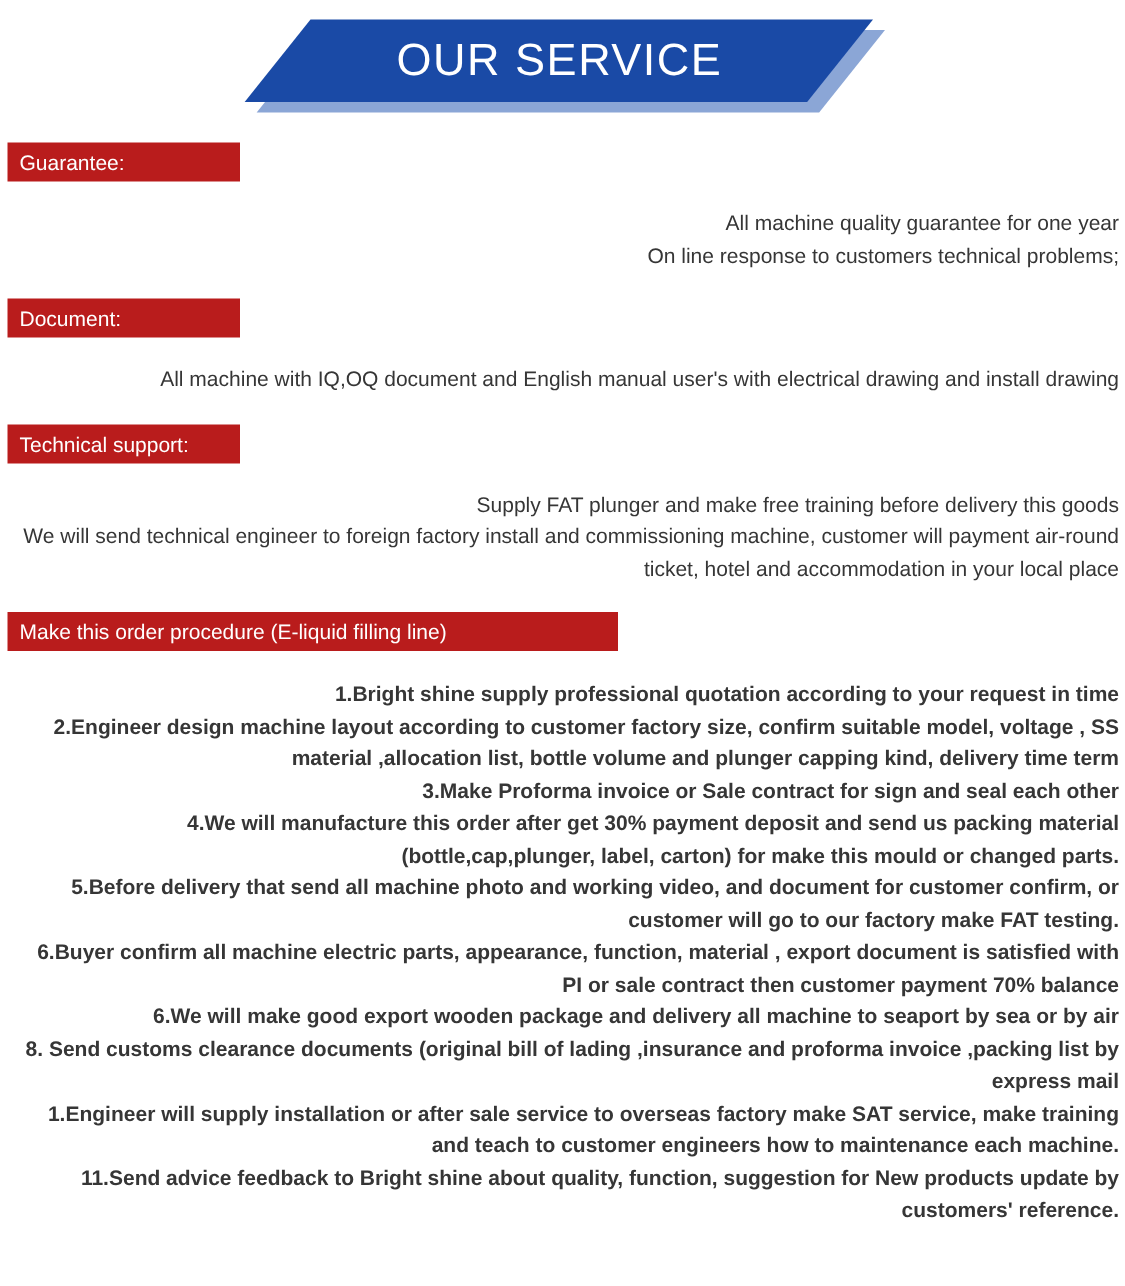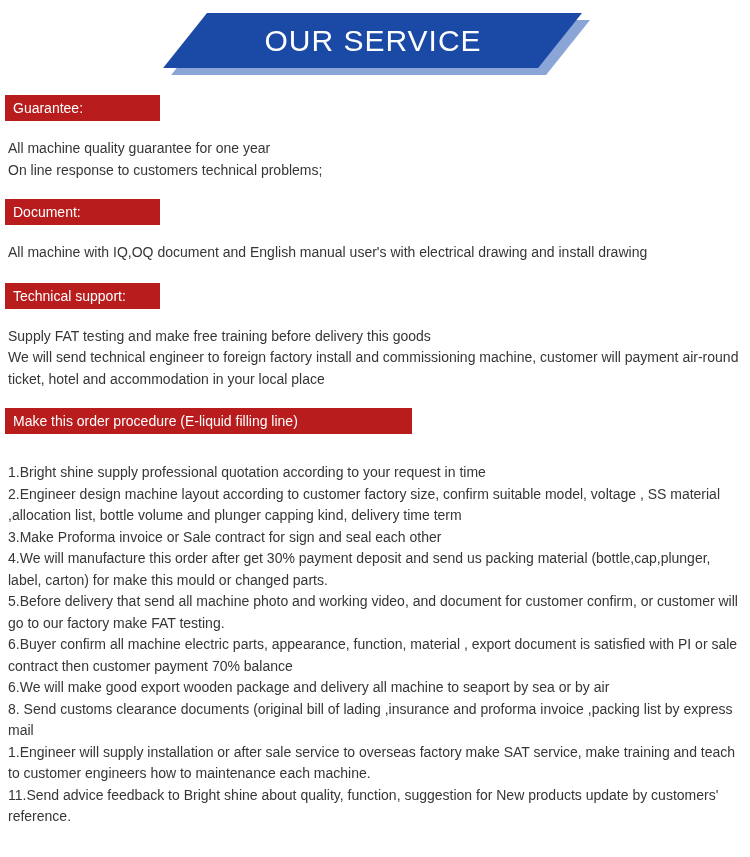--- a/index.html
+++ b/index.html
@@ -62,23 +62,24 @@
 
   
   .body {
     box-sizing: border-box;
     width: 750px;
     margin-top: 17px;
     padding: 0 4px 0 8px;
     font-size: 14px;
     line-height: 21.5px;
     color: #363636;
+    text-align: right;
   }
   .body p { margin: 0; }
-  .procedure-body { margin-top: 28px; }
+  .procedure-body { margin-top: 18px; font-weight: bold; }
 </style>
 </head>
 <body>
 
 <div class="page">
 
   <header class="banner-wrap">
     <div class="banner-shadow"></div>
     <div class="banner-main"></div>
     <div class="banner-title">OUR SERVICE</div>
@@ -95,21 +96,21 @@
   <section>
     <div class="bar">Document:</div>
     <div class="body">
       <p>All machine with IQ,OQ document and English manual user's with electrical drawing and install drawing</p>
     </div>
   </section>
 
   <section>
     <div class="bar technical">Technical support:</div>
     <div class="body">
-      <p>Supply FAT testing and make free training before delivery this goods</p>
+      <p>Supply FAT plunger and make free training before delivery this goods</p>
       <p>We will send technical engineer to foreign factory install and commissioning machine, customer will payment air-round ticket, hotel and accommodation in your local place</p>
     </div>
   </section>
 
   <section>
     <div class="bar wide">Make this order procedure (E-liquid filling line)</div>
     <div class="body procedure-body">
       <p>1.Bright shine supply professional quotation according to your request in time</p>
       <p>2.Engineer design machine layout according to customer factory size, confirm suitable model, voltage , SS material ,allocation list, bottle volume and plunger capping kind, delivery time term</p>
       <p>3.Make Proforma invoice or Sale contract for sign and seal each other</p>

